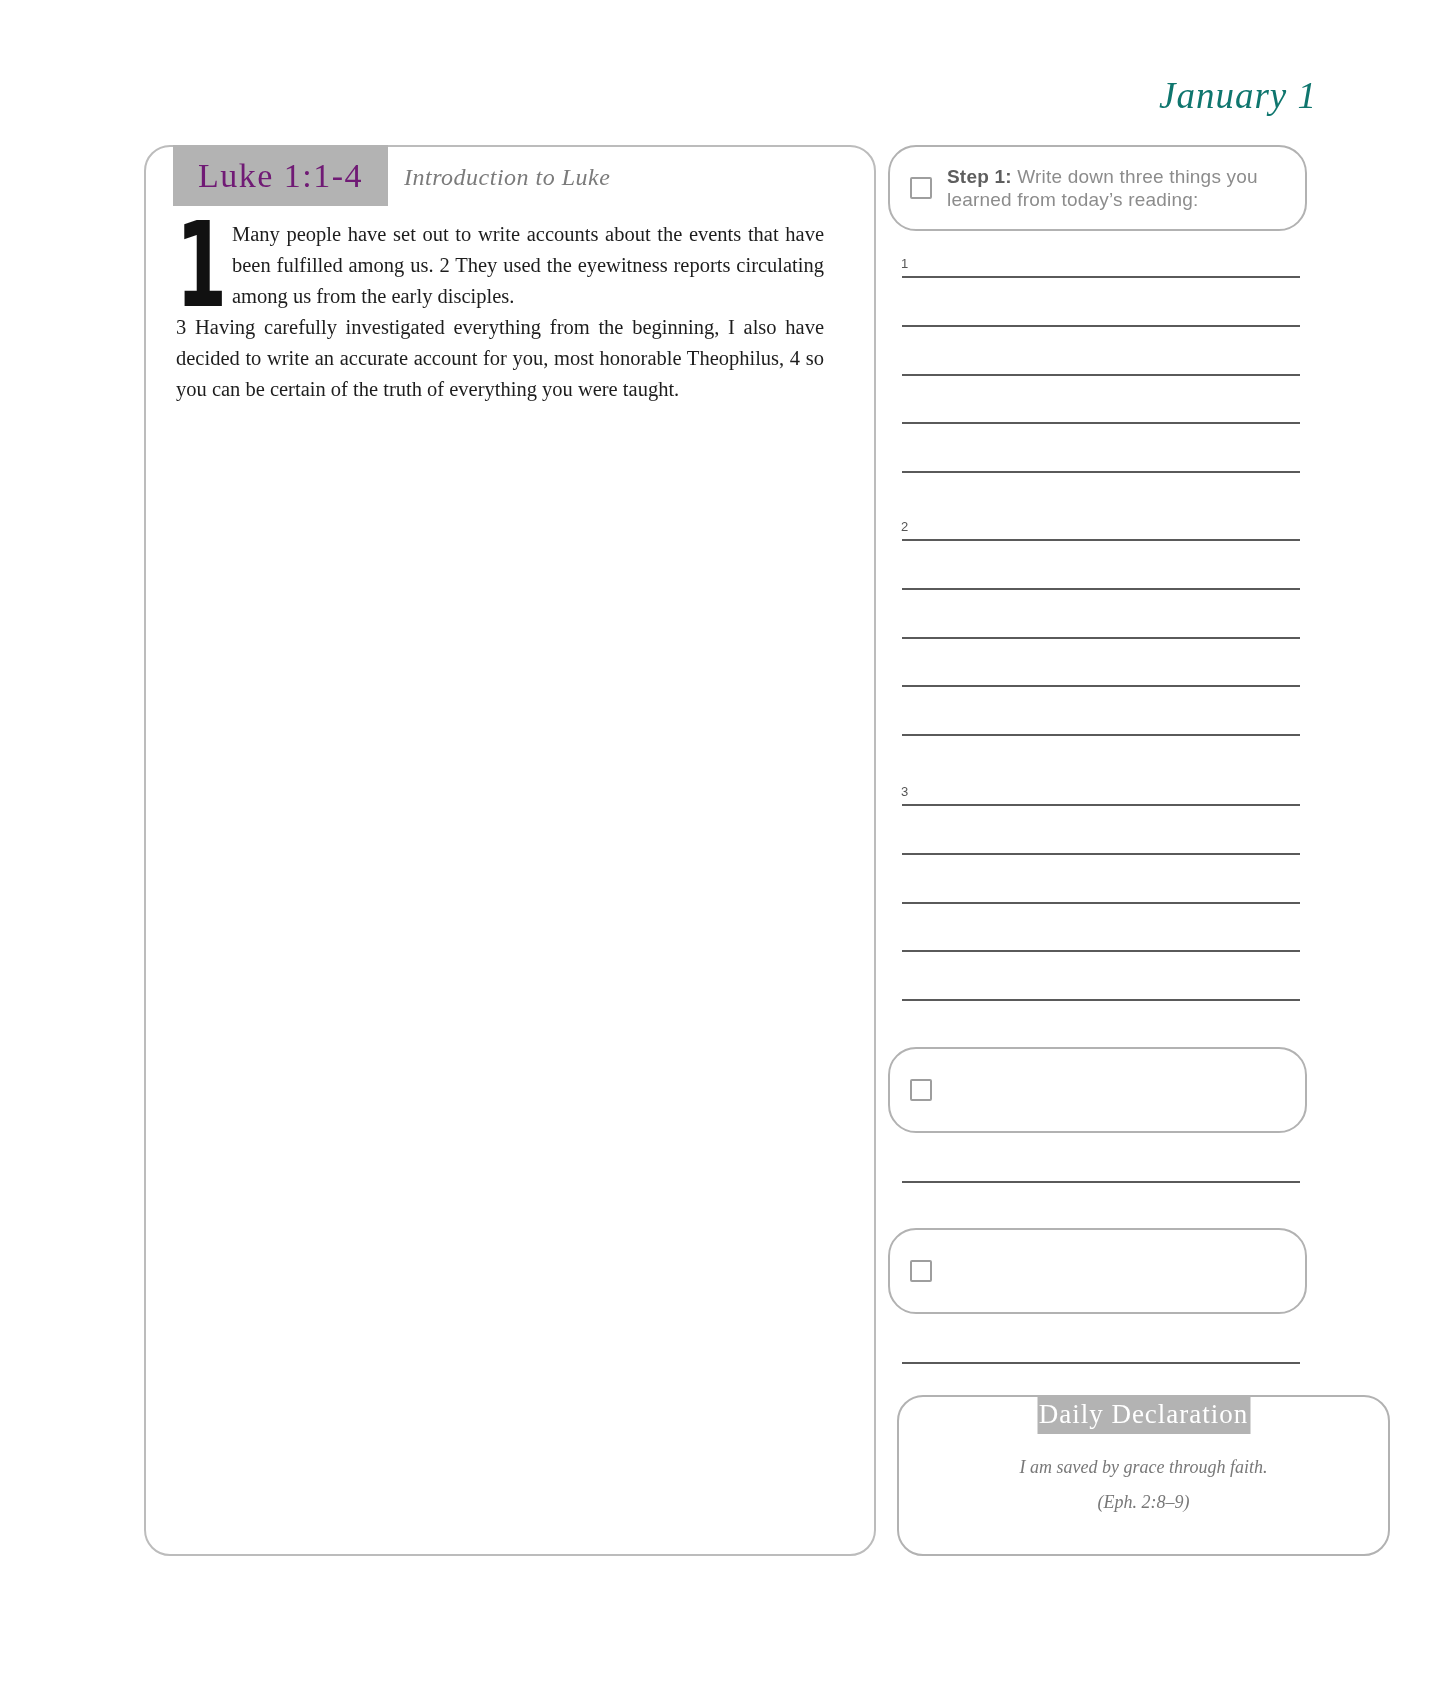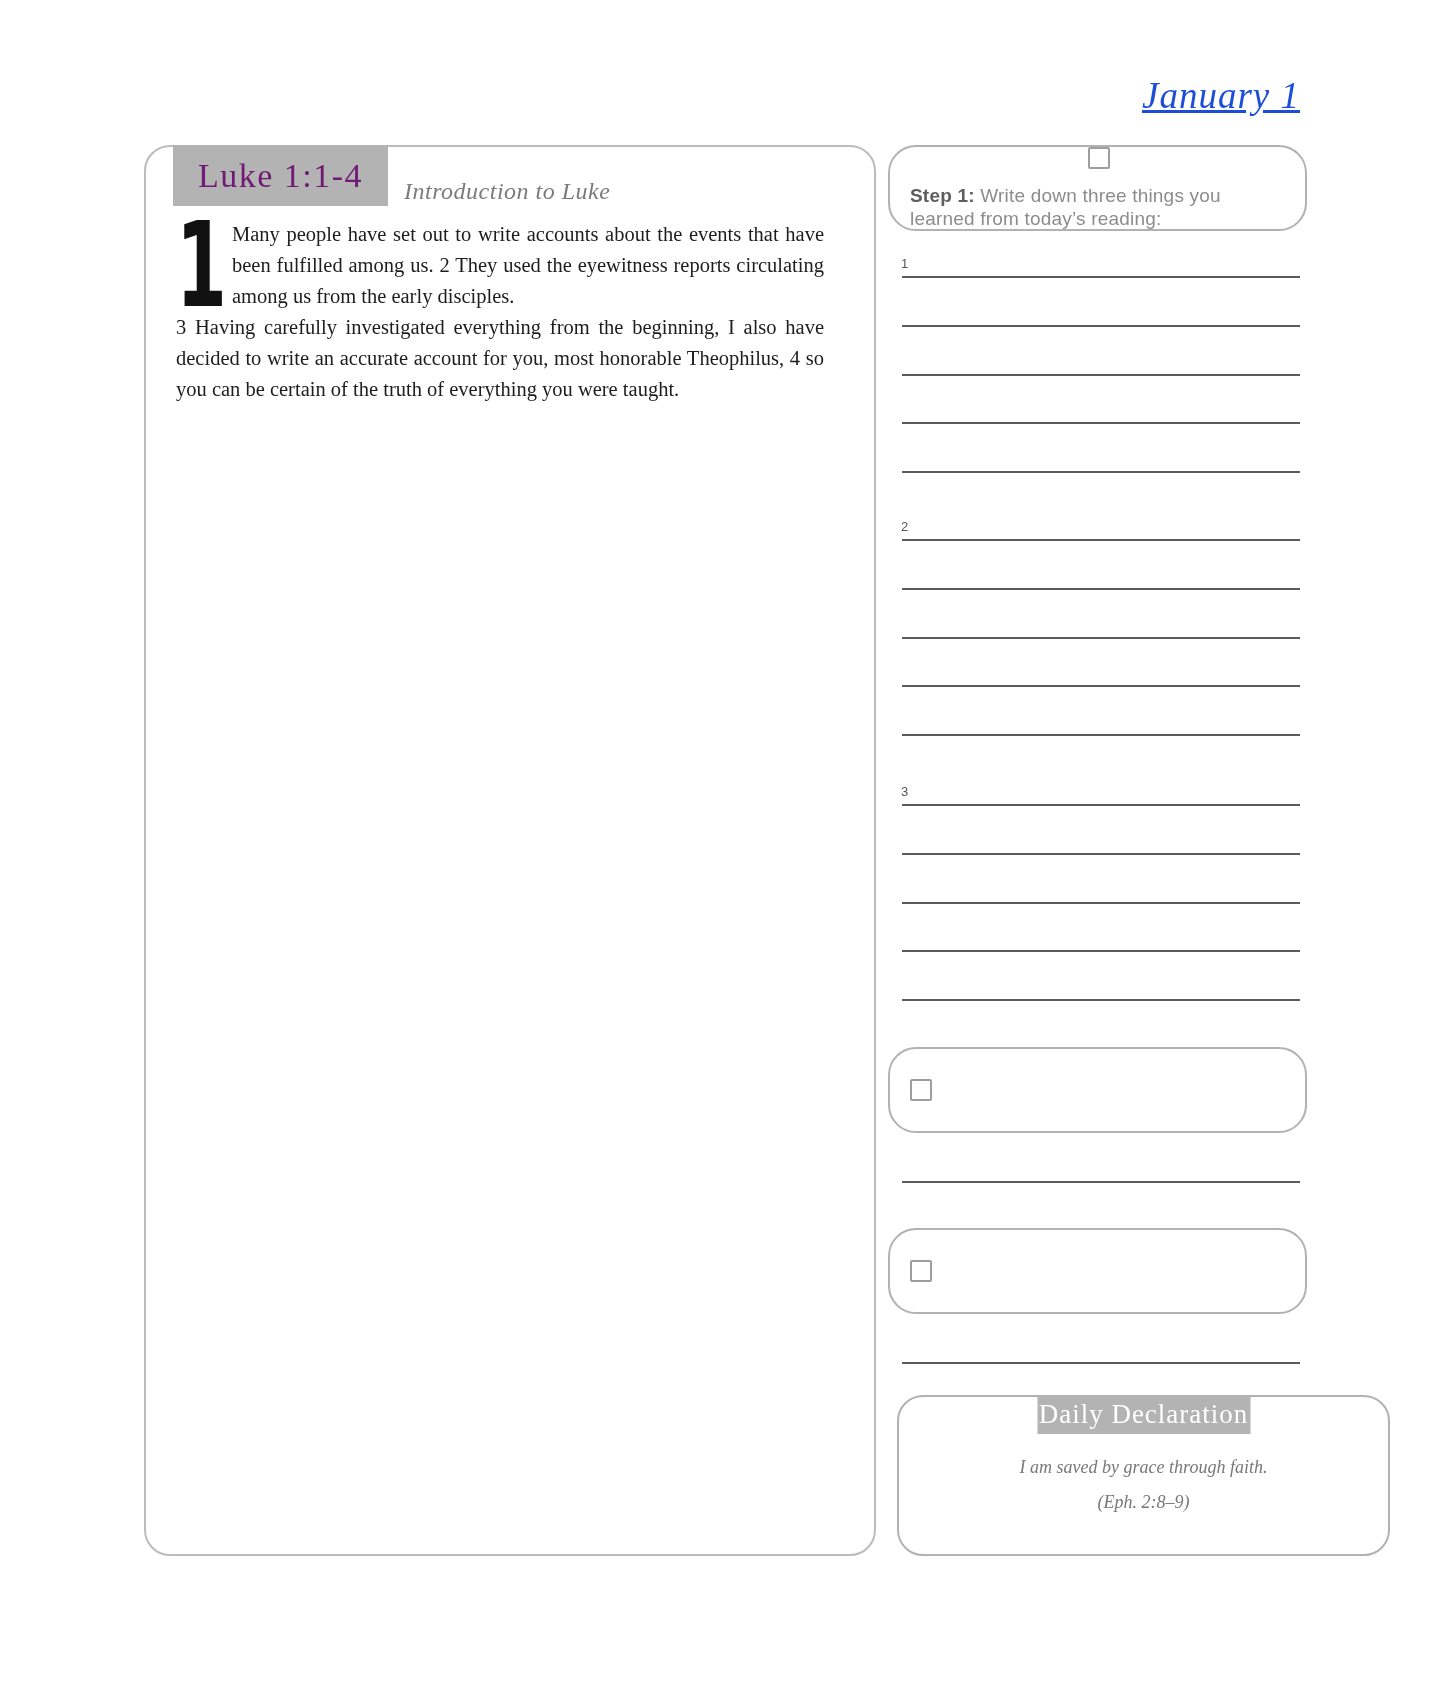--- a/index.html
+++ b/index.html
@@ -5,61 +5,61 @@
   html,body{margin:0;padding:0;}
   body{
     width:1445px;height:1708px;position:relative;background:#ffffff;
     font-family:"Liberation Serif","DejaVu Serif",serif;
     -webkit-font-smoothing:antialiased;
   }
   .abs{position:absolute;}
 
   
   .date{
-    top:74px;right:145px;
-    font-style:italic;font-size:37px;color:#1d4ed8;letter-spacing:1px;text-decoration:underline;
+    top:74px;right:128px;
+    font-style:italic;font-size:37px;color:#0f766e;letter-spacing:1px;
   }
 
   
   .reading-panel{
     left:144px;top:145px;width:732px;height:1411px;
     border:2px solid #bcbcbc;border-radius:26px;box-sizing:border-box;
     background:#ffffff;
   }
   .passage-header{
     position:absolute;left:27px;top:-2px;width:215px;height:61px;
     background:#b3b3b3;display:flex;align-items:center;justify-content:center;
   }
   .passage-header span{
     color:#701a75;font-size:34px;letter-spacing:1.5px;
   }
   .passage-subtitle{
     position:absolute;left:258px;top:17px;
-    font-style:italic;font-size:24px;color:#7b7b7b;letter-spacing:0.5px;margin-top:14px;
+    font-style:italic;font-size:24px;color:#7b7b7b;letter-spacing:0.5px;
   }
   .passage-body{
     position:absolute;left:30px;top:72px;width:648px;
     font-size:20.5px;line-height:31px;color:#1d1d1d;text-align:justify;
   }
   .passage-body p{margin:0;}
   .dropcap{
     float:left;width:44px;height:93px;
     font-family:"DejaVu Sans","Liberation Sans",sans-serif;font-weight:700;
     font-size:118px;line-height:92px;color:#111111;
     transform:scaleX(0.62);transform-origin:0 62%;
     margin-right:12px;
   }
 
   
   .step-box{
     left:888px;width:419px;height:86px;box-sizing:border-box;
     border:2px solid #b2b2b2;border-radius:28px;background:#ffffff;
     display:flex;align-items:center;gap:15px;padding:0 18px 0 20px;
   }
-  .step-box.s1{top:145px;flex-direction:column;}
+  .step-box.s1{top:145px;}
   .step-box.s2{top:1047px;}
   .step-box.s3{top:1228px;}
   .checkbox{
     width:22px;height:22px;box-sizing:border-box;flex:0 0 auto;
     border:2.5px solid #9e9e9e;border-radius:2px;background:#ffffff;
   }
   .step-text{
     font-family:"Liberation Sans","DejaVu Sans",sans-serif;
     font-size:19px;line-height:23px;color:#8c8c8c;letter-spacing:0.2px;
   }

